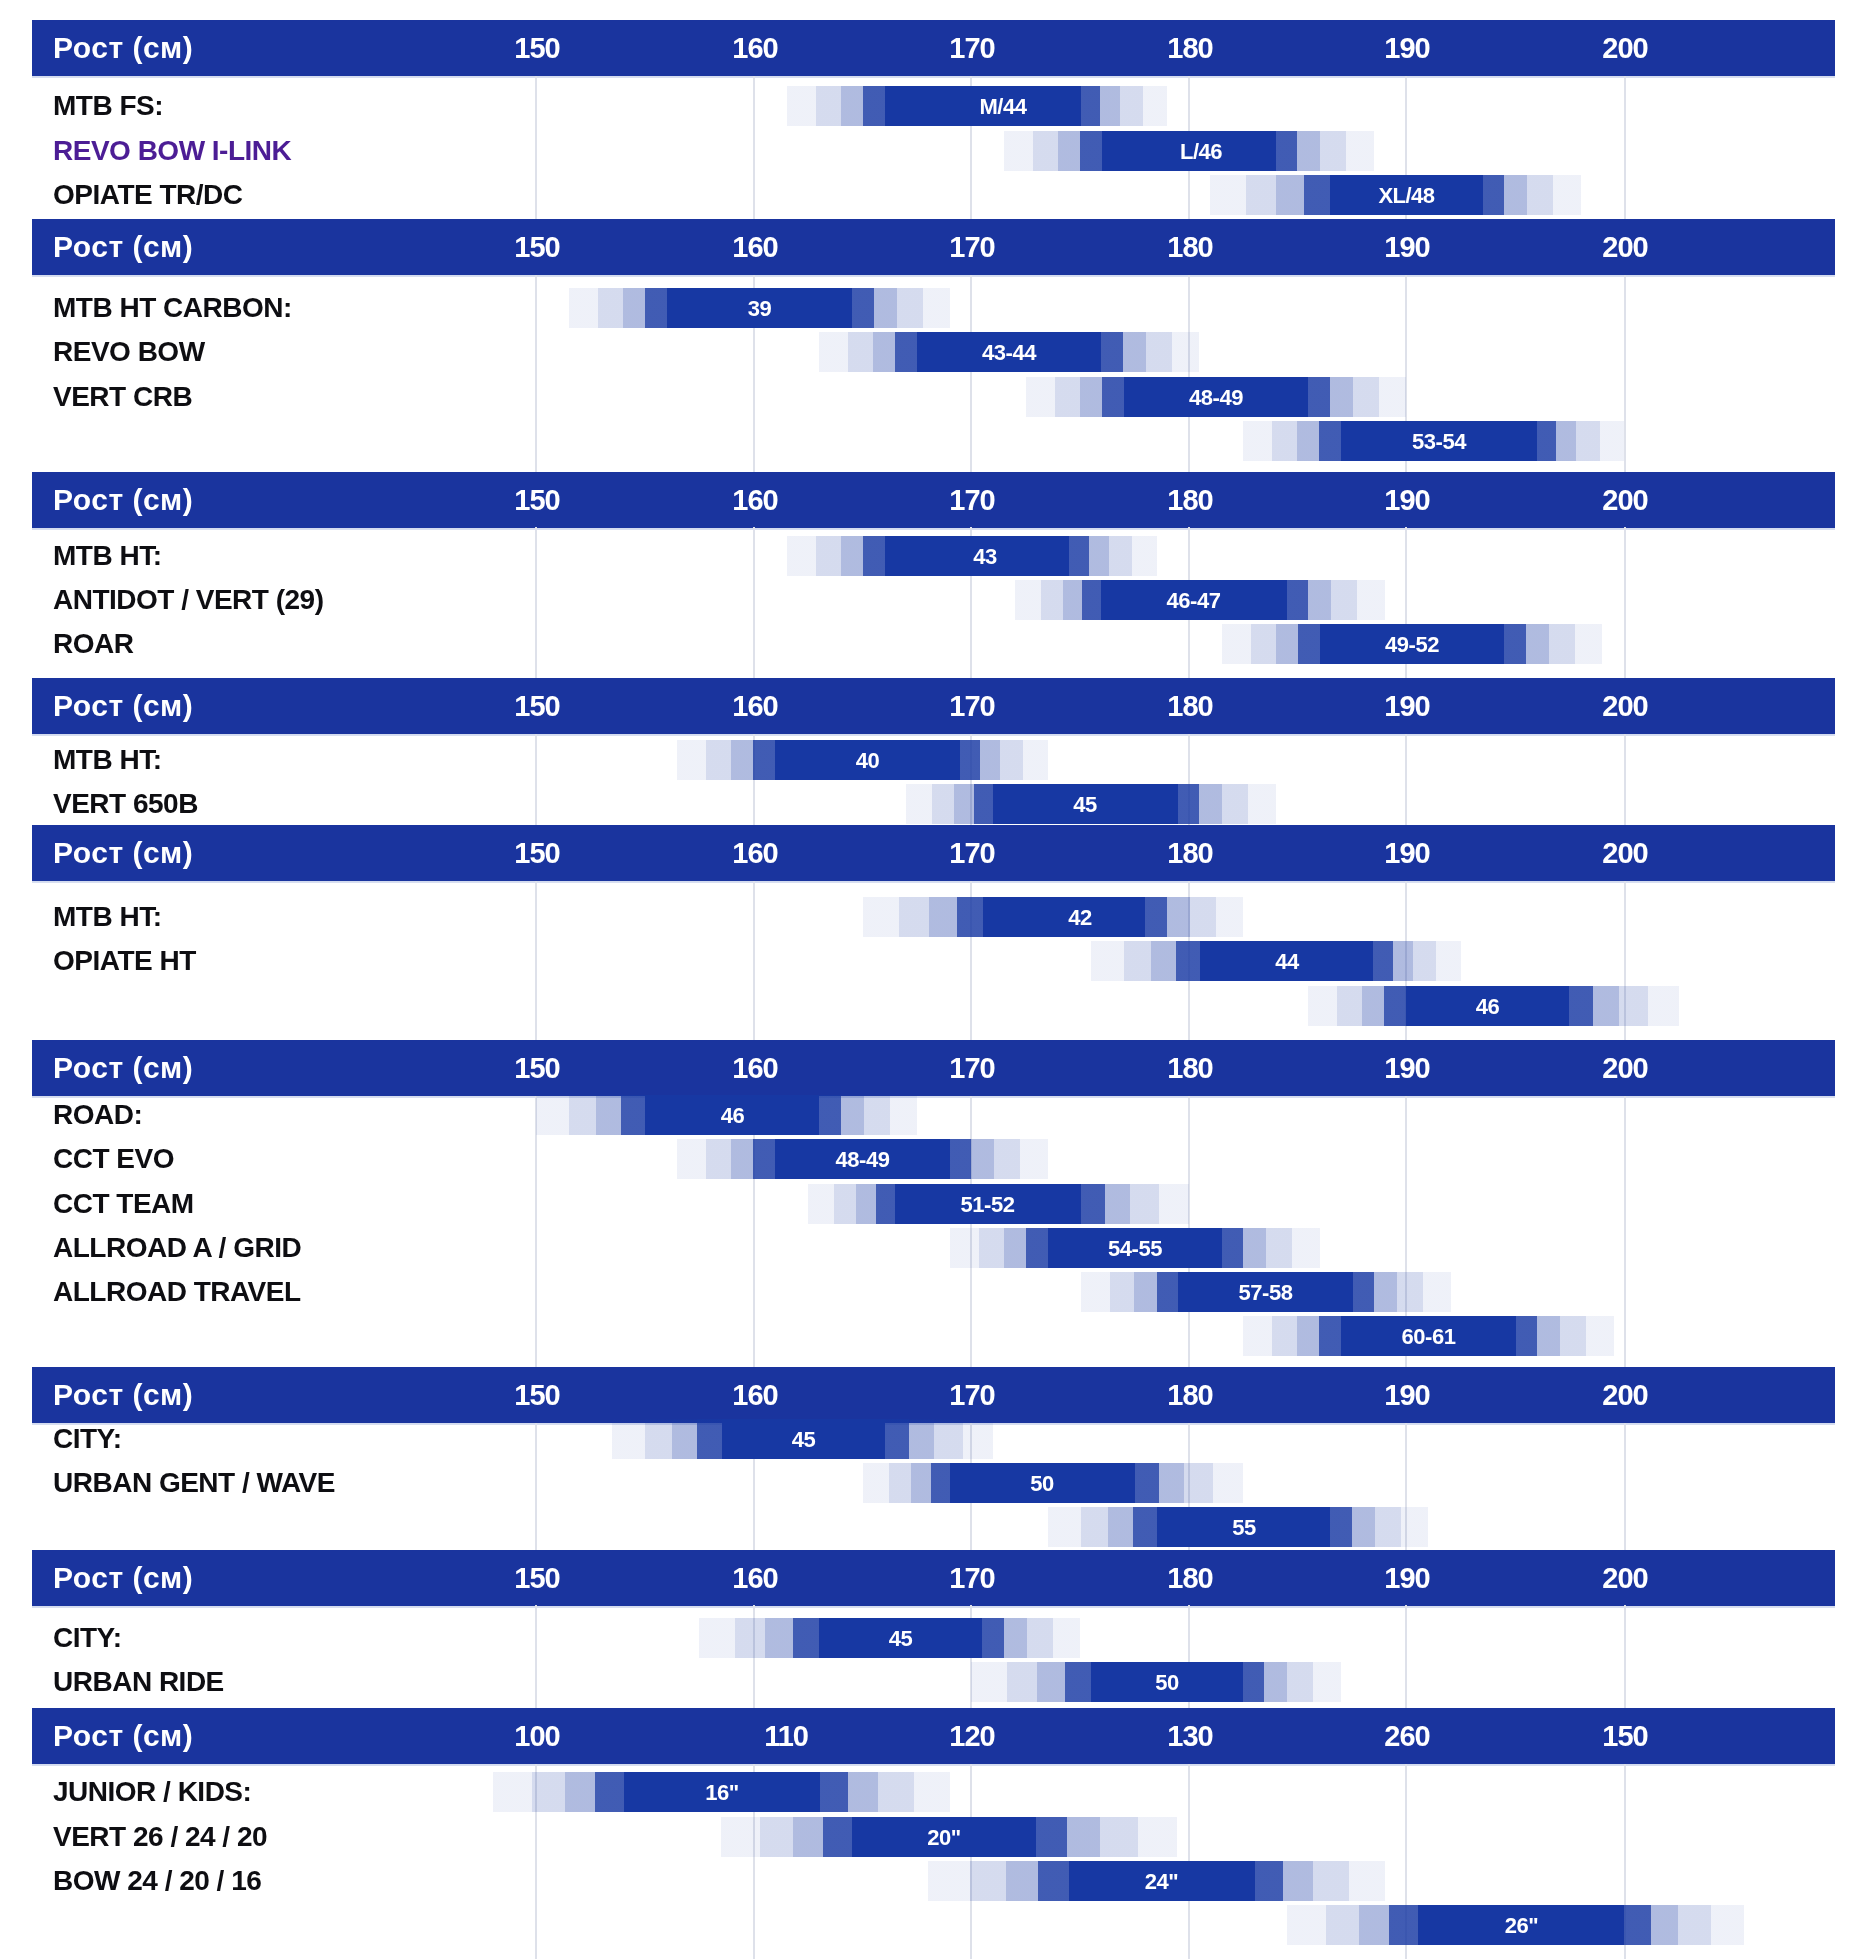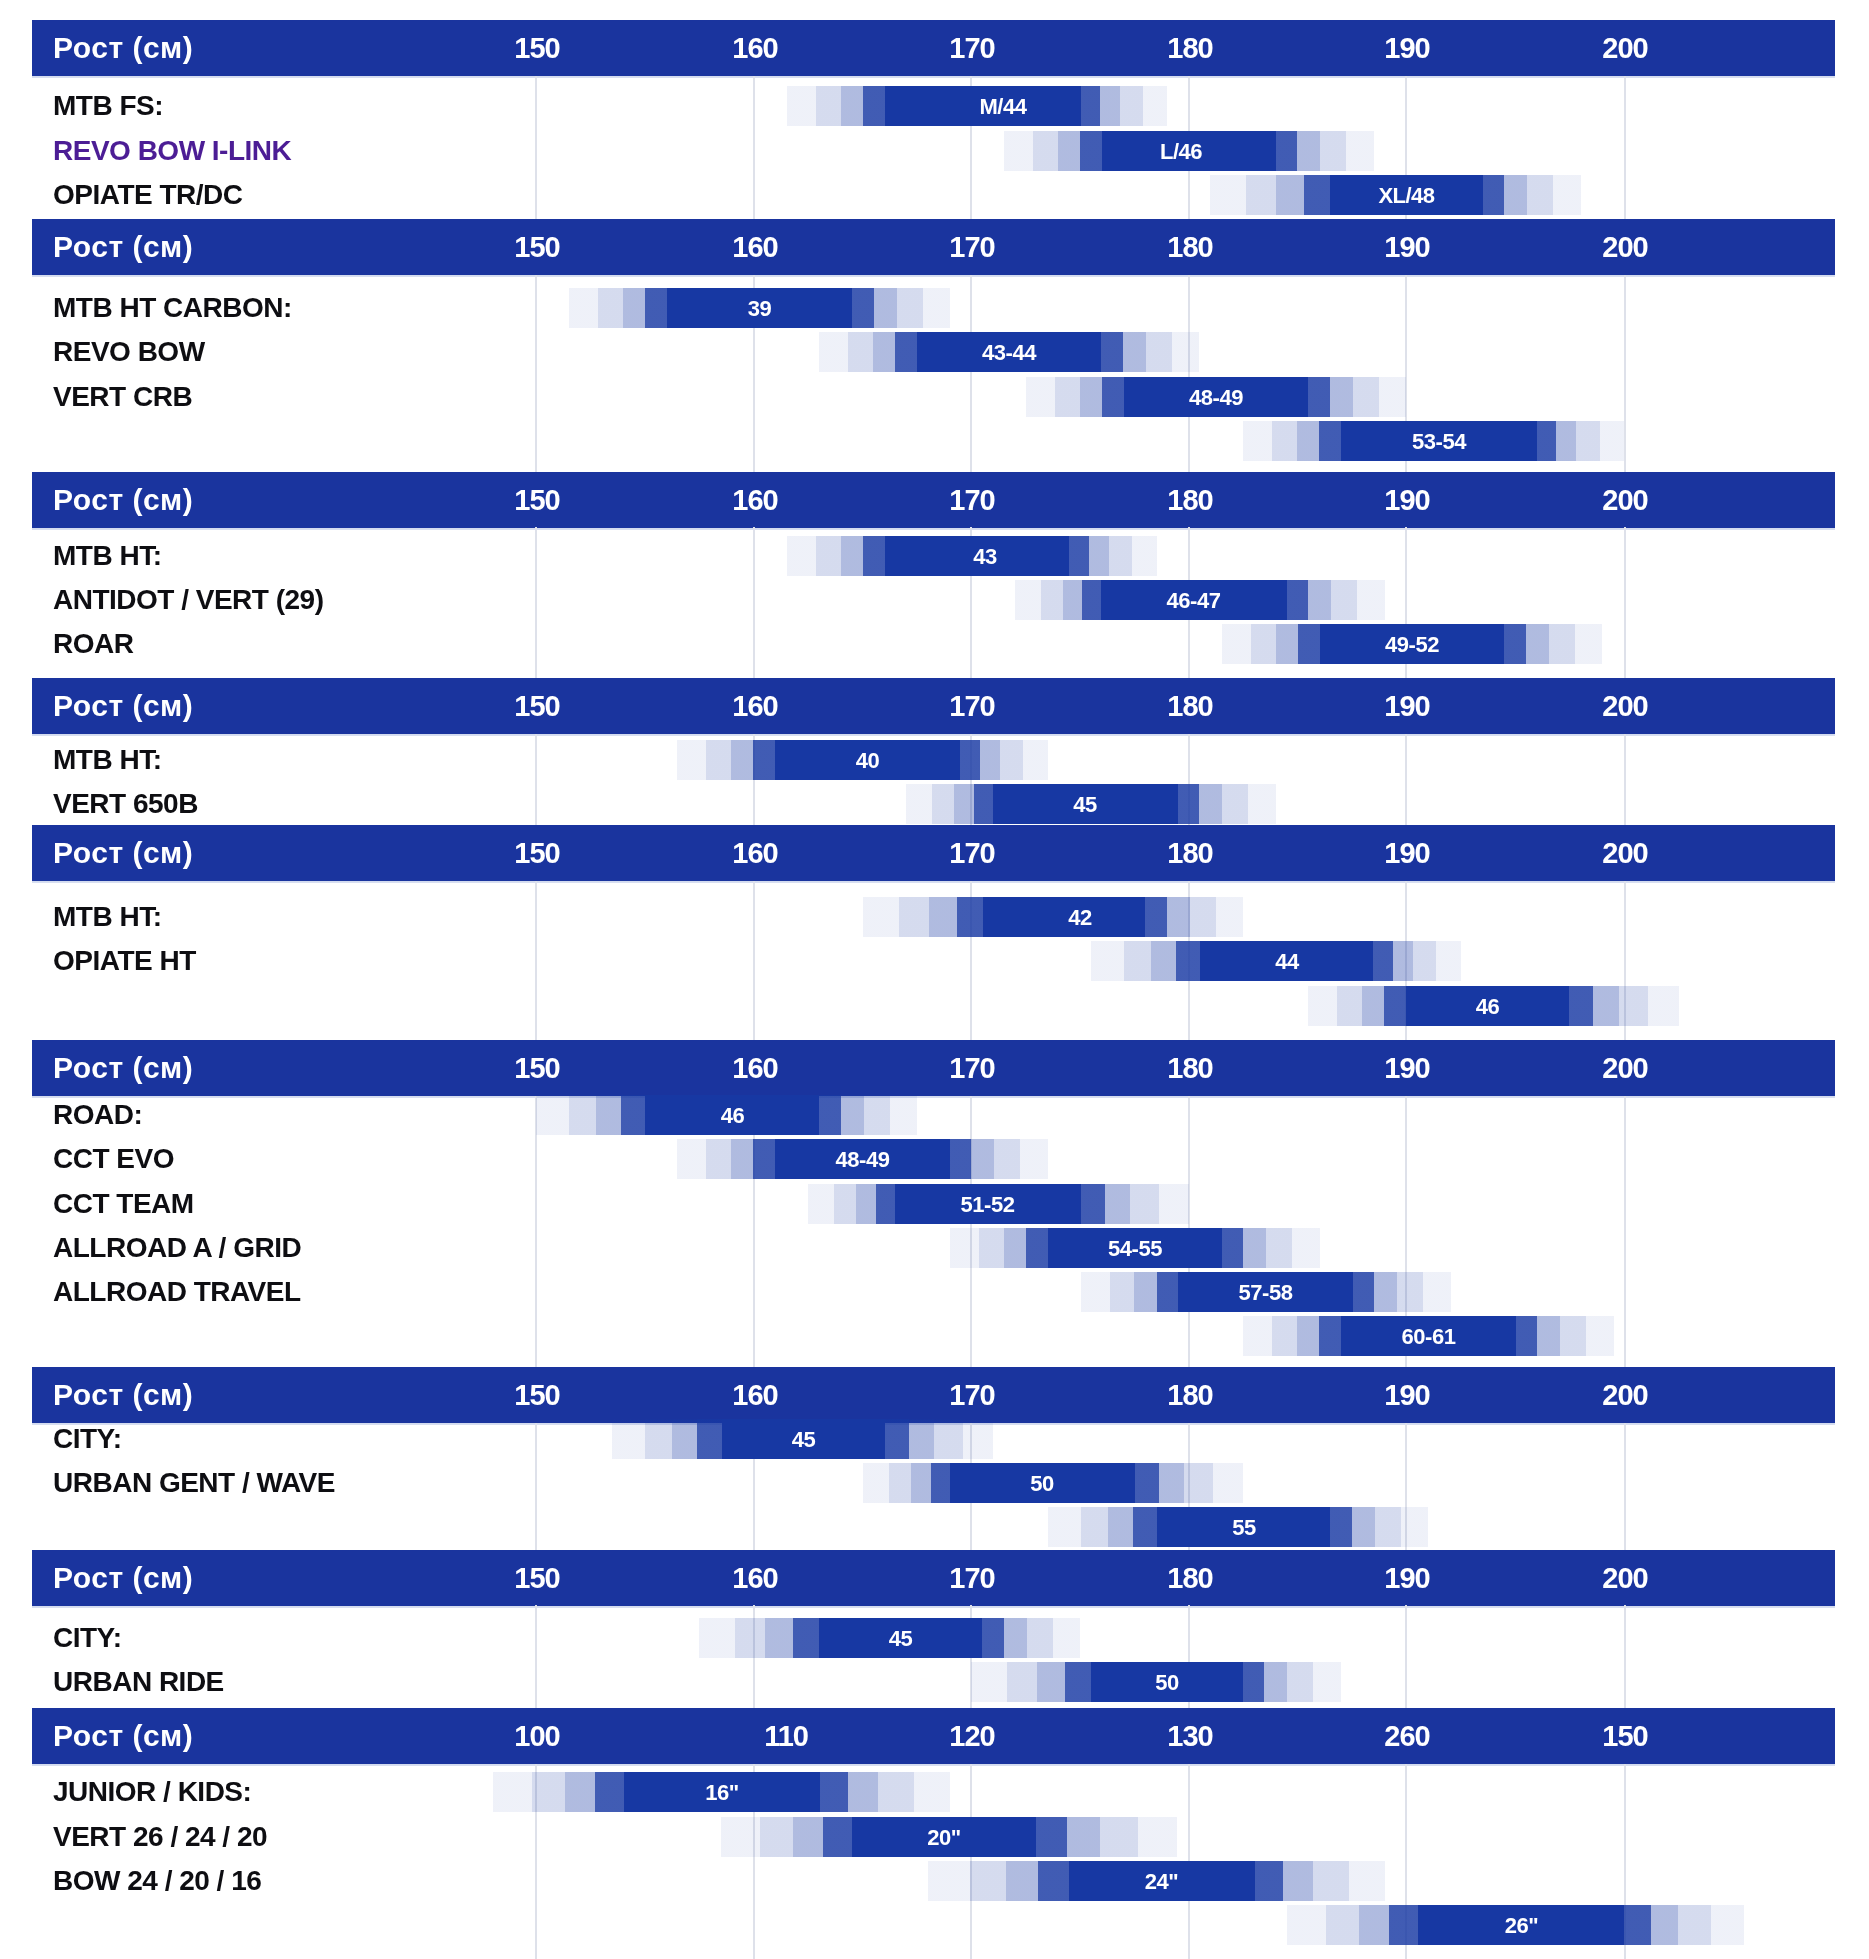--- a/index.html
+++ b/index.html
@@ -50,21 +50,21 @@
     <div class="gridline" style="left: 1188px; top: 76px; height: 143px; background: rgb(222, 225, 234);"></div>
     <div class="gridline" style="left: 1405px; top: 76px; height: 143px; background: rgb(222, 225, 234);"></div>
     <div class="gridline" style="left: 1624px; top: 76px; height: 143px; background: rgb(222, 225, 234);"></div>
     <div class="row-label" style="top: 86px; color: rgb(14, 14, 18);">MTB FS:</div>
     <div class="row-label" style="top: 131px; color: #4c1d95;">REVO BOW I-LINK</div>
     <div class="row-label" style="top: 175px; color: rgb(14, 14, 18);">OPIATE TR/DC</div>
     <div class="size-bar" style="left: 787px; width: 380px; top: 86px; background: linear-gradient(to right, rgba(23, 56, 163, 0.07) 0px, rgba(23, 56, 163, 0.07) 29px, rgba(23, 56, 163, 0.18) 29px, rgba(23, 56, 163, 0.18) 54px, rgba(23, 56, 163, 0.34) 54px, rgba(23, 56, 163, 0.34) 76px, rgba(23, 56, 163, 0.82) 76px, rgba(23, 56, 163, 0.82) 98px, rgb(23, 56, 163) 98px, rgb(23, 56, 163) 294px, rgba(23, 56, 163, 0.82) 294px, rgba(23, 56, 163, 0.82) 313px, rgba(23, 56, 163, 0.34) 313px, rgba(23, 56, 163, 0.34) 333px, rgba(23, 56, 163, 0.18) 333px, rgba(23, 56, 163, 0.18) 356px, rgba(23, 56, 163, 0.07) 356px, rgba(23, 56, 163, 0.07) 380px);">
       <span class="bar-label" style="left: 90px; width: 196px; color: rgb(255, 255, 255); margin-left: 28px;">M/44</span>
     </div>
     <div class="size-bar" style="left: 1004px; width: 370px; top: 131px; background: linear-gradient(to right, rgba(23, 56, 163, 0.07) 0px, rgba(23, 56, 163, 0.07) 29px, rgba(23, 56, 163, 0.18) 29px, rgba(23, 56, 163, 0.18) 54px, rgba(23, 56, 163, 0.34) 54px, rgba(23, 56, 163, 0.34) 76px, rgba(23, 56, 163, 0.82) 76px, rgba(23, 56, 163, 0.82) 98px, rgb(23, 56, 163) 98px, rgb(23, 56, 163) 272px, rgba(23, 56, 163, 0.82) 272px, rgba(23, 56, 163, 0.82) 293px, rgba(23, 56, 163, 0.34) 293px, rgba(23, 56, 163, 0.34) 316px, rgba(23, 56, 163, 0.18) 316px, rgba(23, 56, 163, 0.18) 342px, rgba(23, 56, 163, 0.07) 342px, rgba(23, 56, 163, 0.07) 370px);">
-      <span class="bar-label" style="left: 104px; width: 146px; color: rgb(255, 255, 255);">L/46</span>
+      <span class="bar-label" style="left: 98px; width: 146px; color: rgb(255, 255, 255); padding-left: 26px;">L/46</span>
     </div>
     <div class="size-bar" style="left: 1210px; width: 371px; top: 175px; background: linear-gradient(to right, rgba(23, 56, 163, 0.07) 0px, rgba(23, 56, 163, 0.07) 36px, rgba(23, 56, 163, 0.18) 36px, rgba(23, 56, 163, 0.18) 66px, rgba(23, 56, 163, 0.34) 66px, rgba(23, 56, 163, 0.34) 94px, rgba(23, 56, 163, 0.82) 94px, rgba(23, 56, 163, 0.82) 120px, rgb(23, 56, 163) 120px, rgb(23, 56, 163) 273px, rgba(23, 56, 163, 0.82) 273px, rgba(23, 56, 163, 0.82) 294px, rgba(23, 56, 163, 0.34) 294px, rgba(23, 56, 163, 0.34) 317px, rgba(23, 56, 163, 0.18) 317px, rgba(23, 56, 163, 0.18) 343px, rgba(23, 56, 163, 0.07) 343px, rgba(23, 56, 163, 0.07) 371px);">
       <span class="bar-label" style="left: 120px; width: 153px; color: rgb(255, 255, 255);">XL/48</span>
     </div>
     <div class="sec-header" style="top: 219px; background: rgb(26, 52, 158);">
       <span class="axis-label" style="color: rgb(255, 255, 255);">Рост (см)</span>
       <span class="tick-label" style="left: 452px; color: rgb(255, 255, 255);">150</span>
       <span class="tick-label" style="left: 670px; color: rgb(255, 255, 255);">160</span>
       <span class="tick-label" style="left: 887px; color: rgb(255, 255, 255);">170</span>
       <span class="tick-label" style="left: 1105px; color: rgb(255, 255, 255);">180</span>

